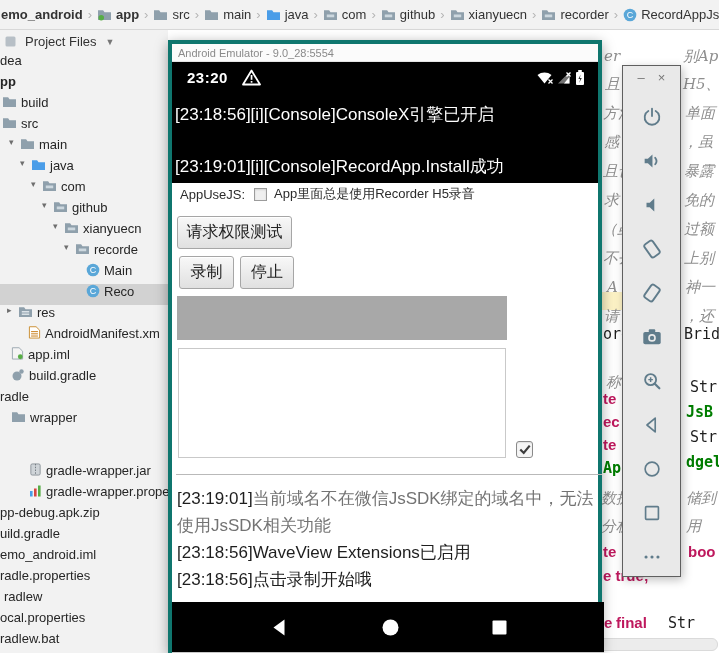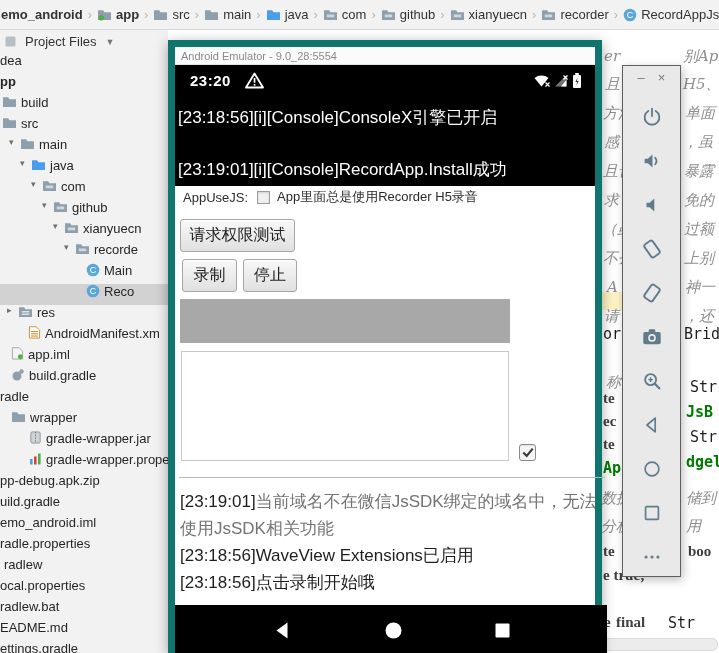--- a/index.html
+++ b/index.html
@@ -18,27 +18,27 @@
 .tree-row{height:21px;display:flex;align-items:flex-start;white-space:nowrap;overflow:hidden}
 .tree-row.selected{background:#d2d2d2}
 .tree-arrow{width:11px;color:#6e6e6e;font-size:9px;flex:none}
 .tree-icon{display:inline-flex;margin-right:4px;flex:none}
 
 
 #frag-layer{position:absolute;left:0;top:0;width:719px;height:653px;z-index:0}
 .frag{position:absolute;white-space:nowrap;font-size:15px}
 .frag.comment{font-family:"DejaVu Serif","Liberation Serif",serif;font-style:italic;color:#8f8f8f}
 .frag.code{font-family:"DejaVu Sans Mono","Liberation Mono",monospace;color:#1f1f1f}
-.frag.keyword{font-family:Liberation Serif, serif;color:#404040;font-weight:bold}
+.frag.keyword{font-family:Liberation Sans, sans-serif;color:#be185d;font-weight:bold}
 .frag.green{font-family:"DejaVu Sans Mono","Liberation Mono",monospace;color:#007d00;font-weight:bold}
 #hl-strip{position:absolute;left:602px;top:292px;width:20px;height:18px;background:#fdf3c6}
 #hscroll{position:absolute;left:597px;top:638px;width:121px;height:13px;background:#ececec;border:1px solid #dadada;border-radius:6px}
 
 
-#emulator{position:absolute;left:168px;top:40px;width:434px;height:613px;background:#fff;border:7px solid #0f766e;box-shadow:0 3px 12px rgba(0,0,0,.35);z-index:2}
+#emulator{position:absolute;left:168px;top:40px;width:434px;height:613px;background:#fff;border:4px solid #0f766e;box-shadow:0 3px 12px rgba(0,0,0,.35);z-index:2}
 #emu-titlebar{height:18px;background:#fbfbfb;border-bottom:1px solid #e4e4e4;font-size:11px;color:#8a8a8a;display:flex;align-items:center;padding-left:6px}
 #emu-statusbar{height:30px;background:#000;display:flex;align-items:center;color:#fff}
 #status-time{font-size:15px;font-weight:bold;margin-left:15px;letter-spacing:.5px}
 #status-warning{margin-left:14px;display:inline-flex}
 #status-right{margin-left:auto;margin-right:13px;display:flex;align-items:center;gap:3px}
 #emu-console{height:91px;background:#000;color:#fff;font-size:17px;position:relative;overflow:hidden}
 .console-line{position:absolute;left:3px;white-space:nowrap}
 
 #appusejs-row{position:absolute;left:8px;top:141px;font-size:13px;color:#2b2b2b;display:flex;align-items:center;white-space:nowrap}
 .cb-unchecked{display:inline-block;width:13px;height:13px;border:1px solid #9b9b9b;background:#efefef;box-shadow:inset 0 1px 2px rgba(0,0,0,.12);margin:0 7px 0 9px;flex:none}
@@ -361,21 +361,21 @@
         <span class="tree-label">radle</span>
       </div>
       <div class="tree-row" style="padding-left: 11px;">
         <span class="tree-icon">
           <svg width="15" height="13" viewBox="0 0 16 14">
             <path d="M1 2.5h5.5l1.5 2H15v8.5H1z" fill="#8fa0ac"></path>
           </svg>
         </span>
         <span class="tree-label">wrapper</span>
       </div>
-      <div class="tree-row" style="padding-left: 29px;">
+      <div class="tree-row" style="padding-left: 29px; margin-top: 32px;">
         <span class="tree-icon">
           <svg width="13" height="13" viewBox="0 0 13 14">
             <rect x="1.5" y="1" width="10" height="12" rx="1.5" fill="#cfd4d8" stroke="#8a9298"></rect>
             <path d="M6.5 1v12" stroke="#6f777d" stroke-width="1" stroke-dasharray="1.6 1.4"></path>
           </svg>
         </span>
         <span class="tree-label">gradle-wrapper.jar</span>
       </div>
       <div class="tree-row" style="padding-left: 29px;">
         <span class="tree-icon">

